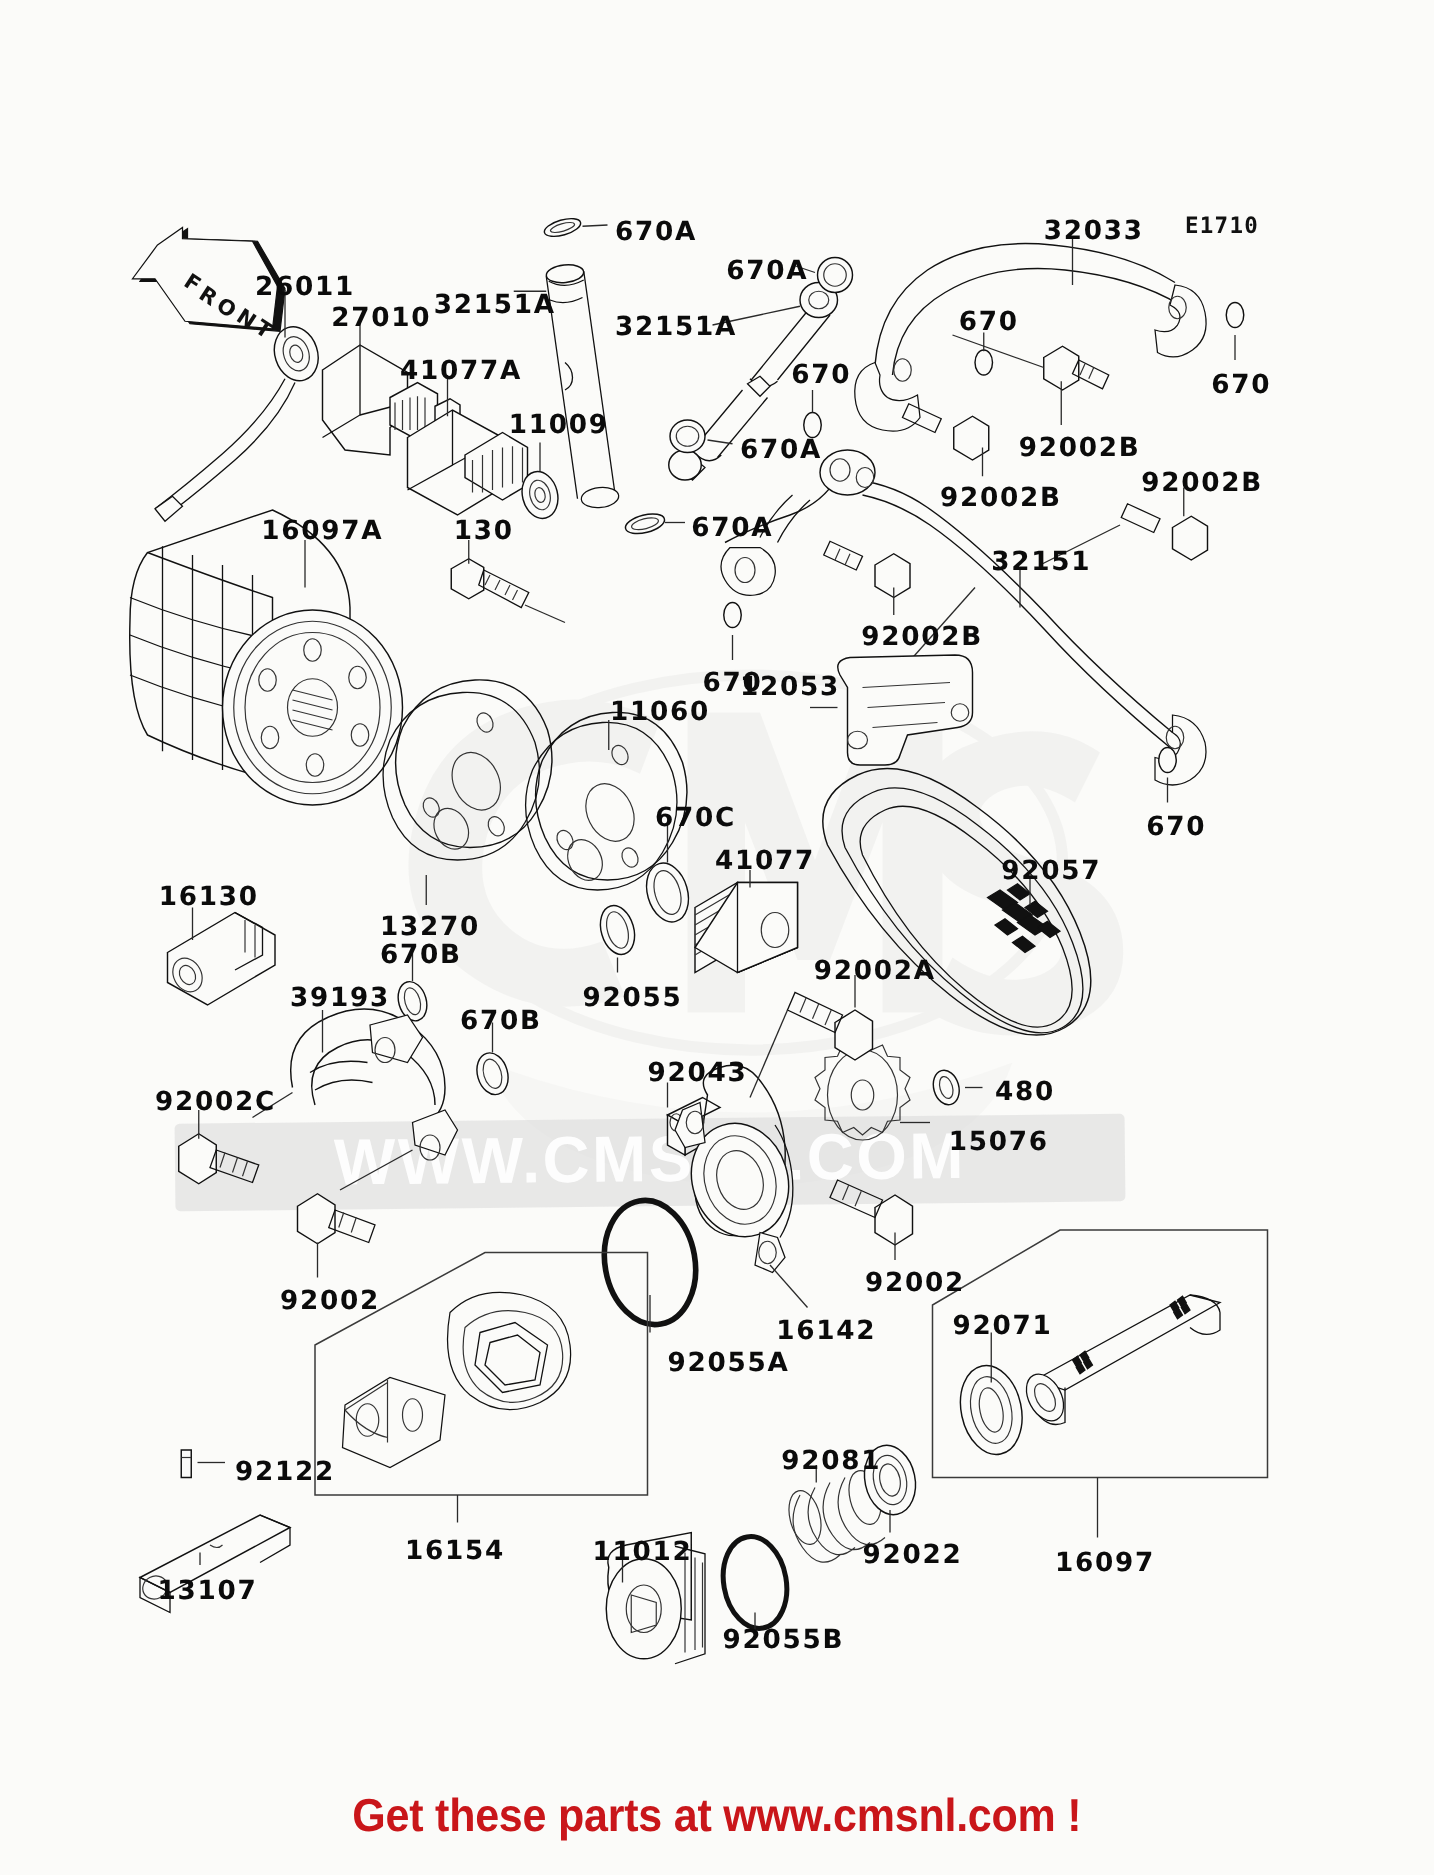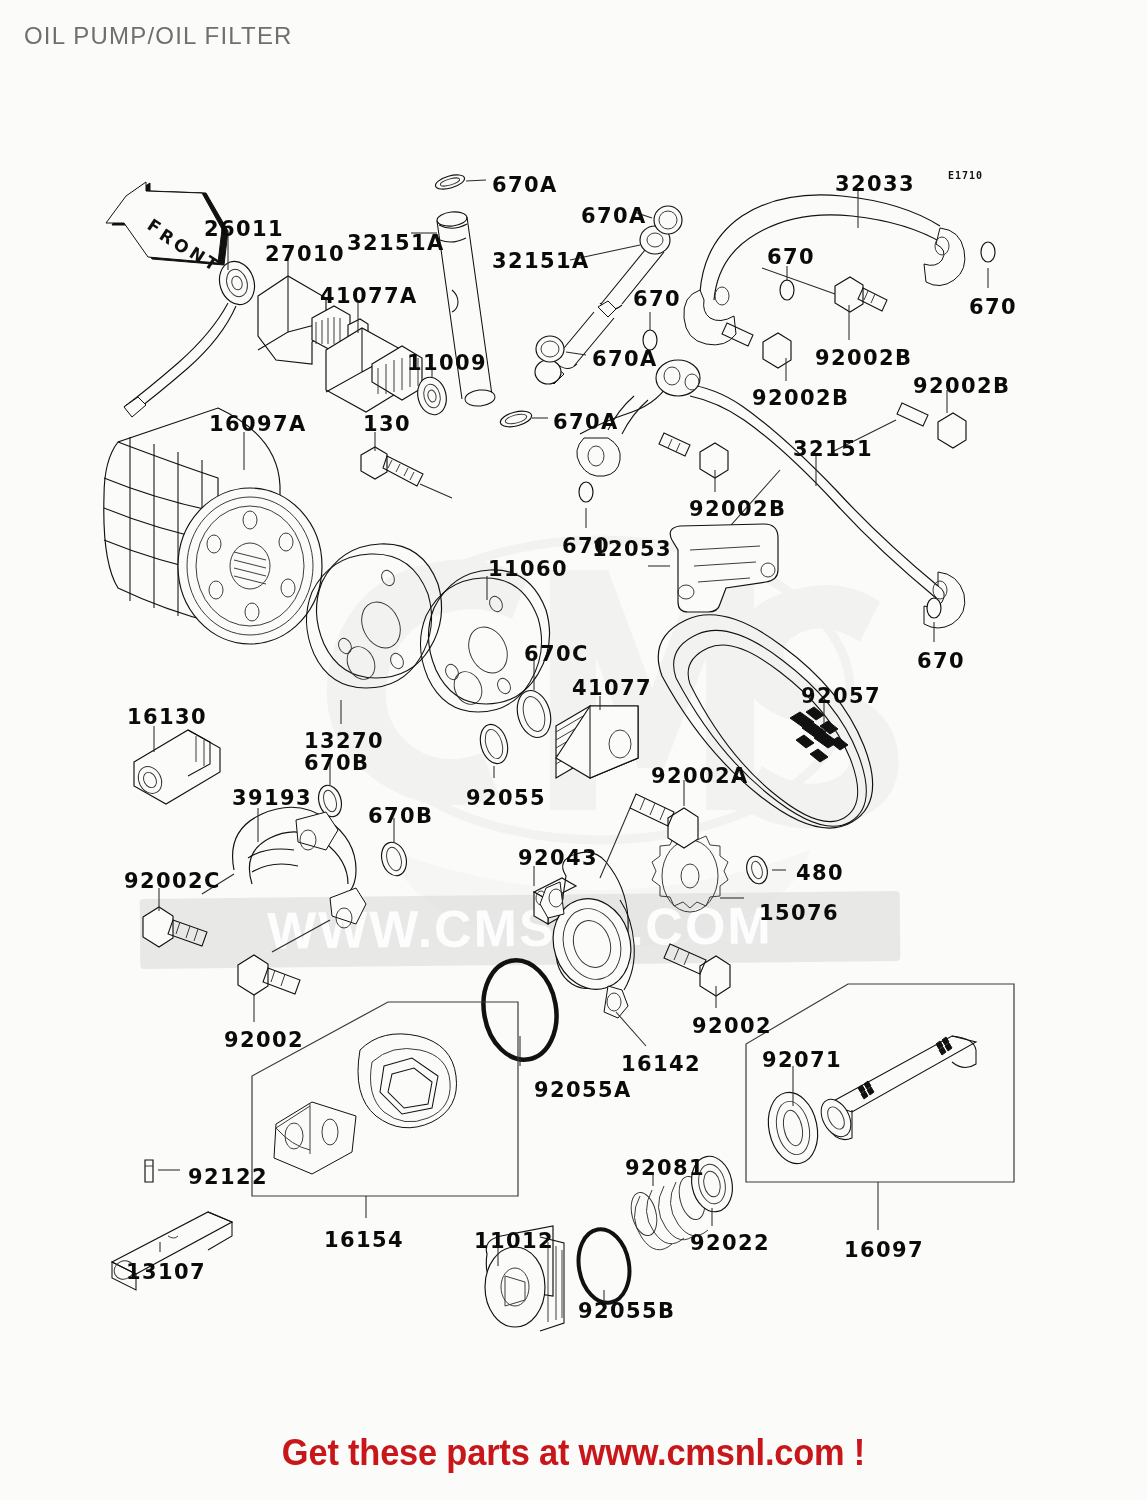--- a/index.html
+++ b/index.html
@@ -3,21 +3,21 @@
 <meta charset="utf-8">
 <style>
   html,body{margin:0;padding:0;background:#fbfbf9;}
   body{font-family:"DejaVu Sans",sans-serif;}
   #page{position:relative;width:1147px;height:1500px;background:#fbfbf9;overflow:hidden;}
 
   #title{position:absolute;left:24px;top:22px;font-family:"Liberation Sans",sans-serif;
          font-size:24px;letter-spacing:1.2px;color:#6f6f6f;font-weight:400;}
 
   #diagcode{position:absolute;left:948px;top:170px;font-family:"DejaVu Sans Mono",monospace;
-            font-size:10px;font-weight:bold;color:#111;letter-spacing:1px;}
+            font-size:18px;font-weight:bold;color:#111;letter-spacing:1px;}
 
   #footer{position:absolute;left:0;top:1432px;width:1147px;text-align:center;
           font-family:"Liberation Sans",sans-serif;font-size:37px;font-weight:bold;
           color:#c9161a;letter-spacing:-.2px;transform:scaleX(.93);}
 
   
   .lbl{position:absolute;font-family:"DejaVu Sans",sans-serif;font-size:21px;
        font-weight:bold;color:#0b0b0b;letter-spacing:1.4px;white-space:nowrap;line-height:1.12;}
 
   
@@ -38,21 +38,20 @@
           background:#d9d9d9;opacity:.55;transform:rotate(-.6deg);border-radius:4px;}
   #wmtext{position:absolute;left:140px;top:898px;width:760px;text-align:center;
           font-family:"Liberation Sans",sans-serif;font-size:52px;font-weight:bold;
           color:#ffffff;letter-spacing:2px;opacity:.95;transform:rotate(-.6deg);}
 </style>
 </head>
 <body>
 
 <div id="page">
 
-  <div id="title">OIL PUMP/OIL FILTER</div>
   <div id="diagcode">E1710</div>
 
   <svg id="wm" viewBox="0 0 600 470">
     <g fill="#9a9a9a">
       <path d="M150 40 q-95 10 -118 95 q-22 82 48 128 q55 36 120 14 l-18-44 q-44 16 -74-10 q-32-28 -18-76 q14-47 64-56 q30-6 58 8 l16-42 q-40-20 -78-17z"></path>
       <path d="M250 50 l58 0 l44 118 l44-118 l58 0 l0 240 l-48 0 l0-152 l-42 110 l-26 0 l-42-110 l0 152 l-46 0 z"></path>
       <path d="M470 78 q64-28 110 4 l-20 40 q-34-22 -62-8 q-22 12 -10 30 q10 16 48 26 q56 16 62 62 q6 52 -48 70 q-56 18 -110-14 l22-42 q38 26 70 14 q24-10 14-30 q-10-18 -50-28 q-52-14 -58-60 q-6-46 32-64z"></path>
       <ellipse cx="300" cy="170" rx="250" ry="150" fill="none" stroke="#9a9a9a" stroke-width="9"></ellipse>
       <path d="M90 330 q210 80 420 0 q-30 90 -210 100 q-180-10 -210-100z" opacity=".55"></path>
     </g>
@@ -495,21 +494,21 @@
       <path class="lead" d="M878 1182 L878 1230"></path>
     </g>
 
   </svg>
 
   <div id="labels">
       <div class="lbl" style="left: 204px; top: 218px;">26011</div>
       <div class="lbl" style="left: 265px; top: 243px;">27010</div>
       <div class="lbl" style="left: 347px; top: 232px;">32151A</div>
       <div class="lbl" style="left: 320px; top: 285px;">41077A</div>
-      <div class="lbl" style="left: 407px; top: 352px;">11009</div>
+      <div class="lbl" style="left: 407px; top: 328px;">11009</div>
       <div class="lbl" style="left: 492px; top: 174px;">670A</div>
       <div class="lbl" style="left: 581px; top: 205px;">670A</div>
       <div class="lbl" style="left: 492px; top: 250px;">32151A</div>
       <div class="lbl" style="left: 633px; top: 288px;">670</div>
       <div class="lbl" style="left: 592px; top: 348px;">670A</div>
       <div class="lbl" style="left: 553px; top: 411px;">670A</div>
       <div class="lbl" style="left: 835px; top: 173px;">32033</div>
       <div class="lbl" style="left: 767px; top: 246px;">670</div>
       <div class="lbl" style="left: 969px; top: 296px;">670</div>
       <div class="lbl" style="left: 815px; top: 347px;">92002B</div>

